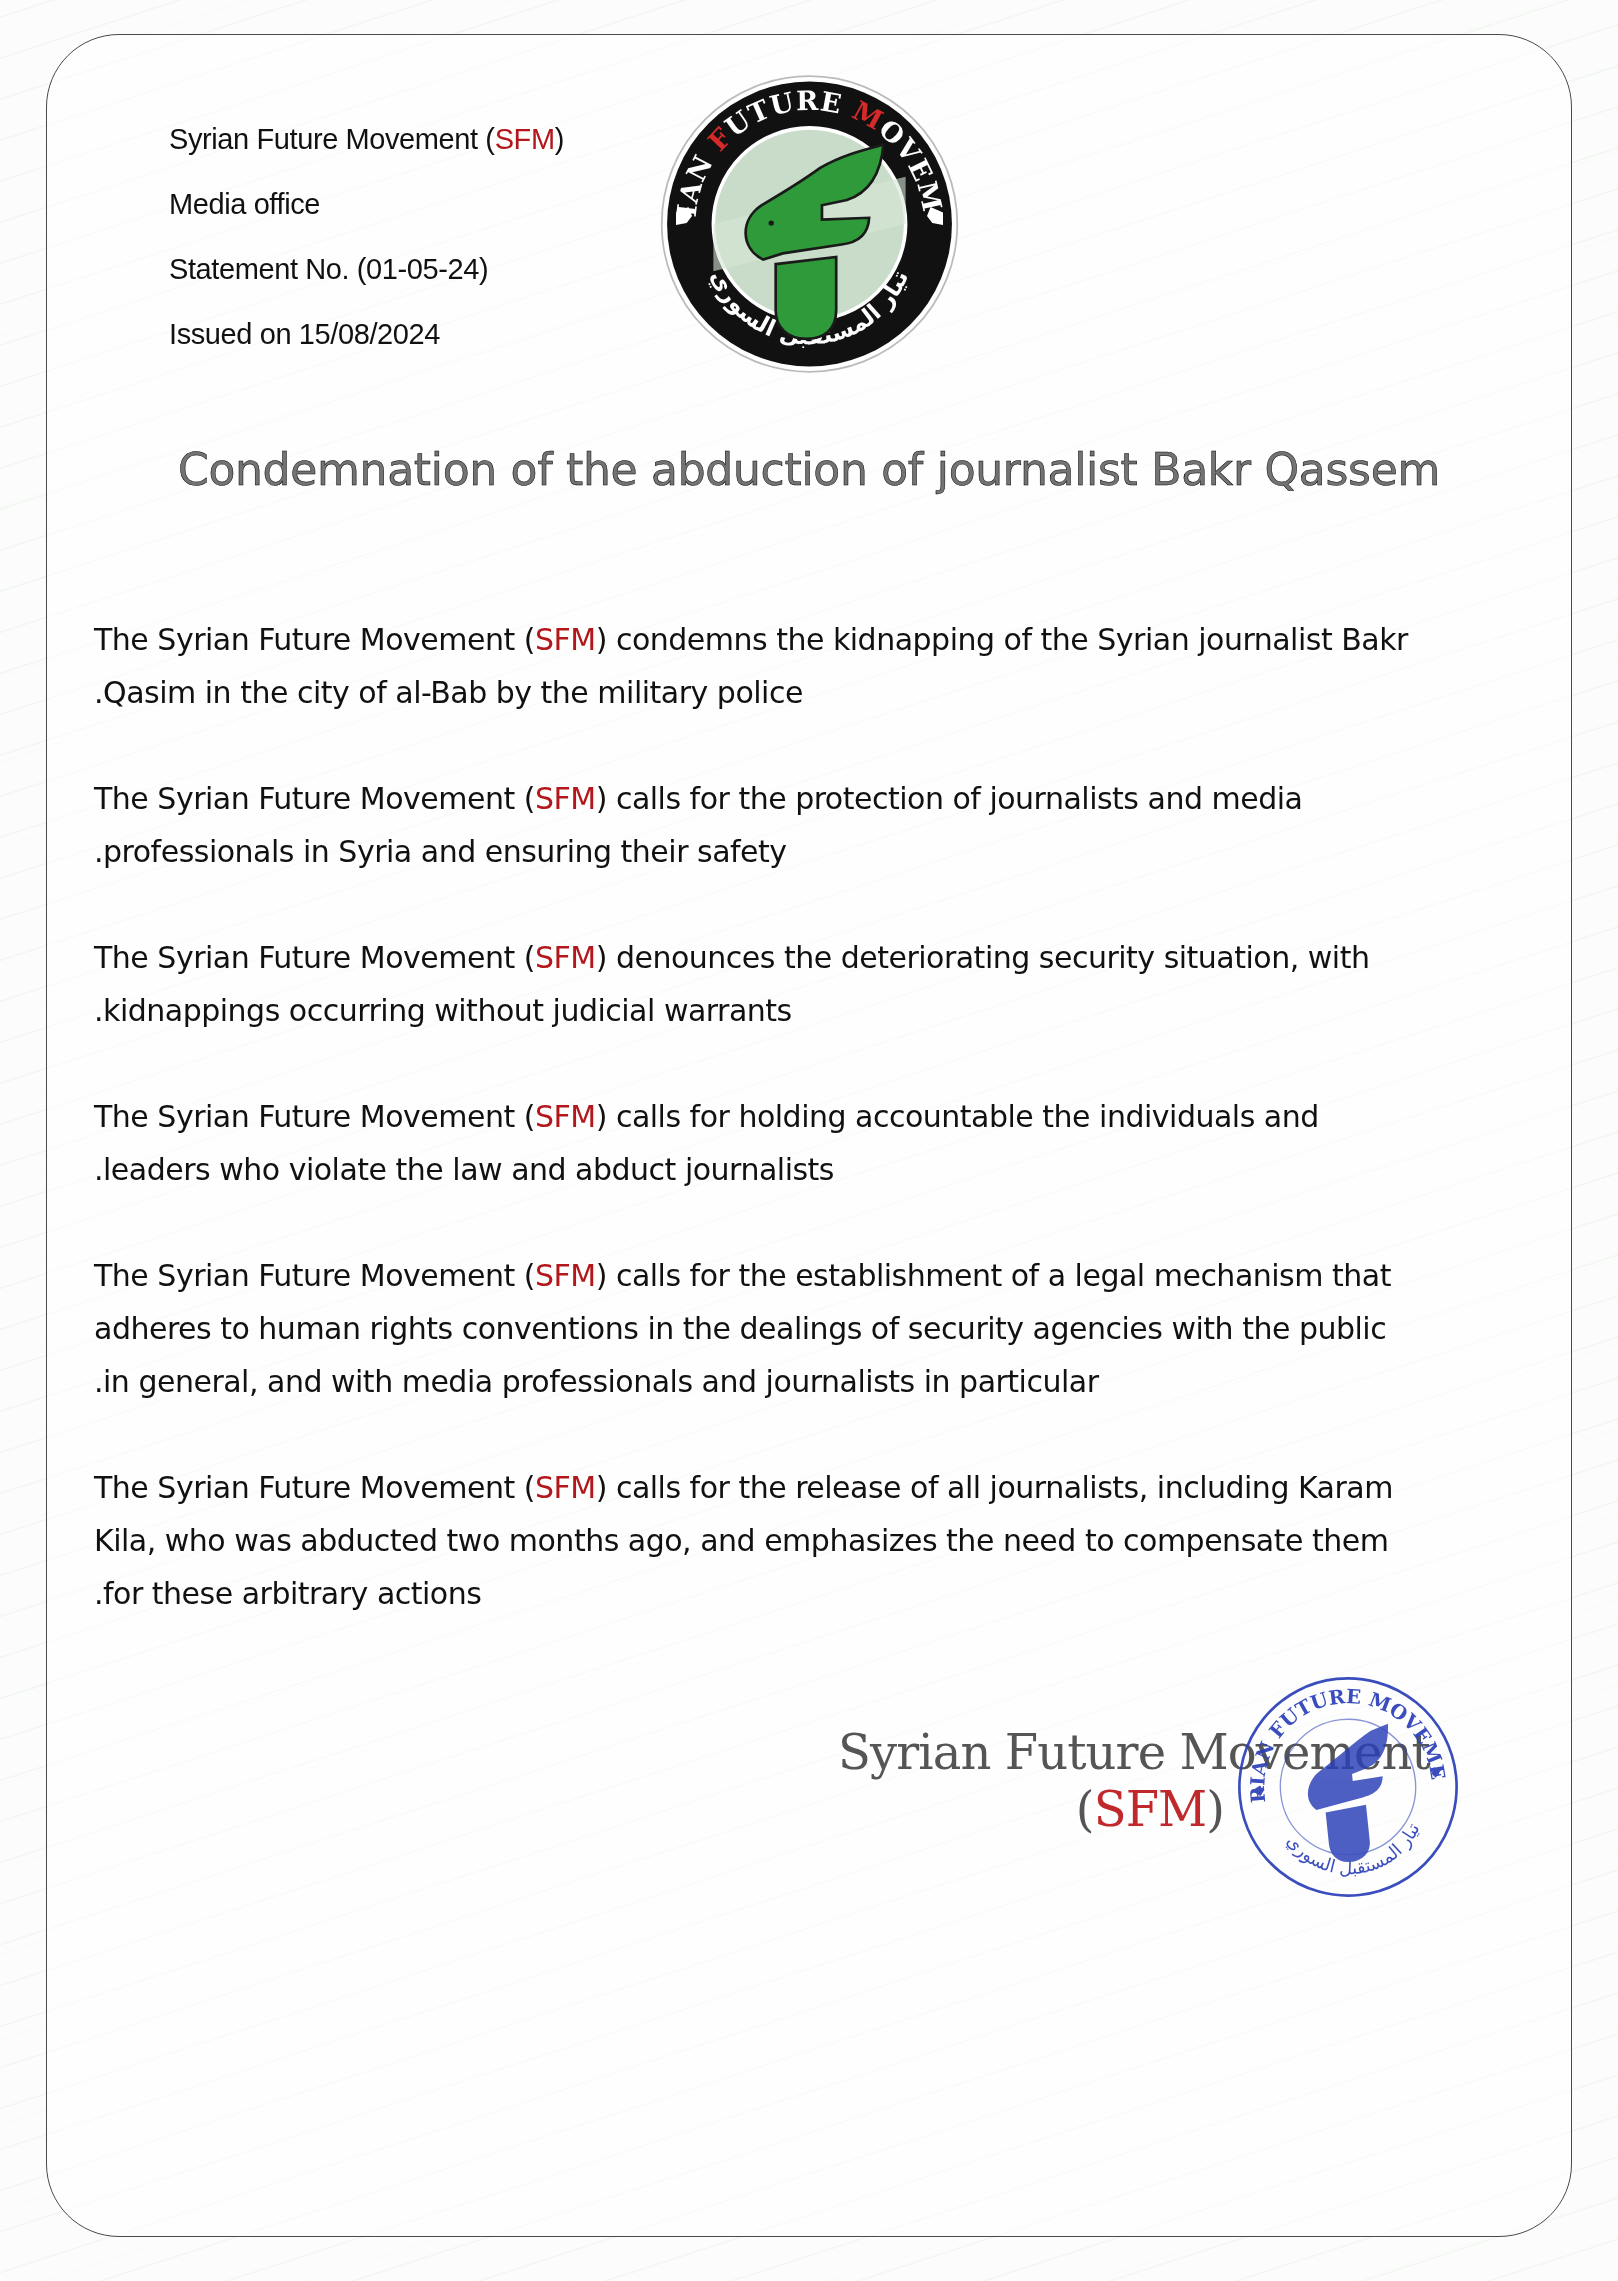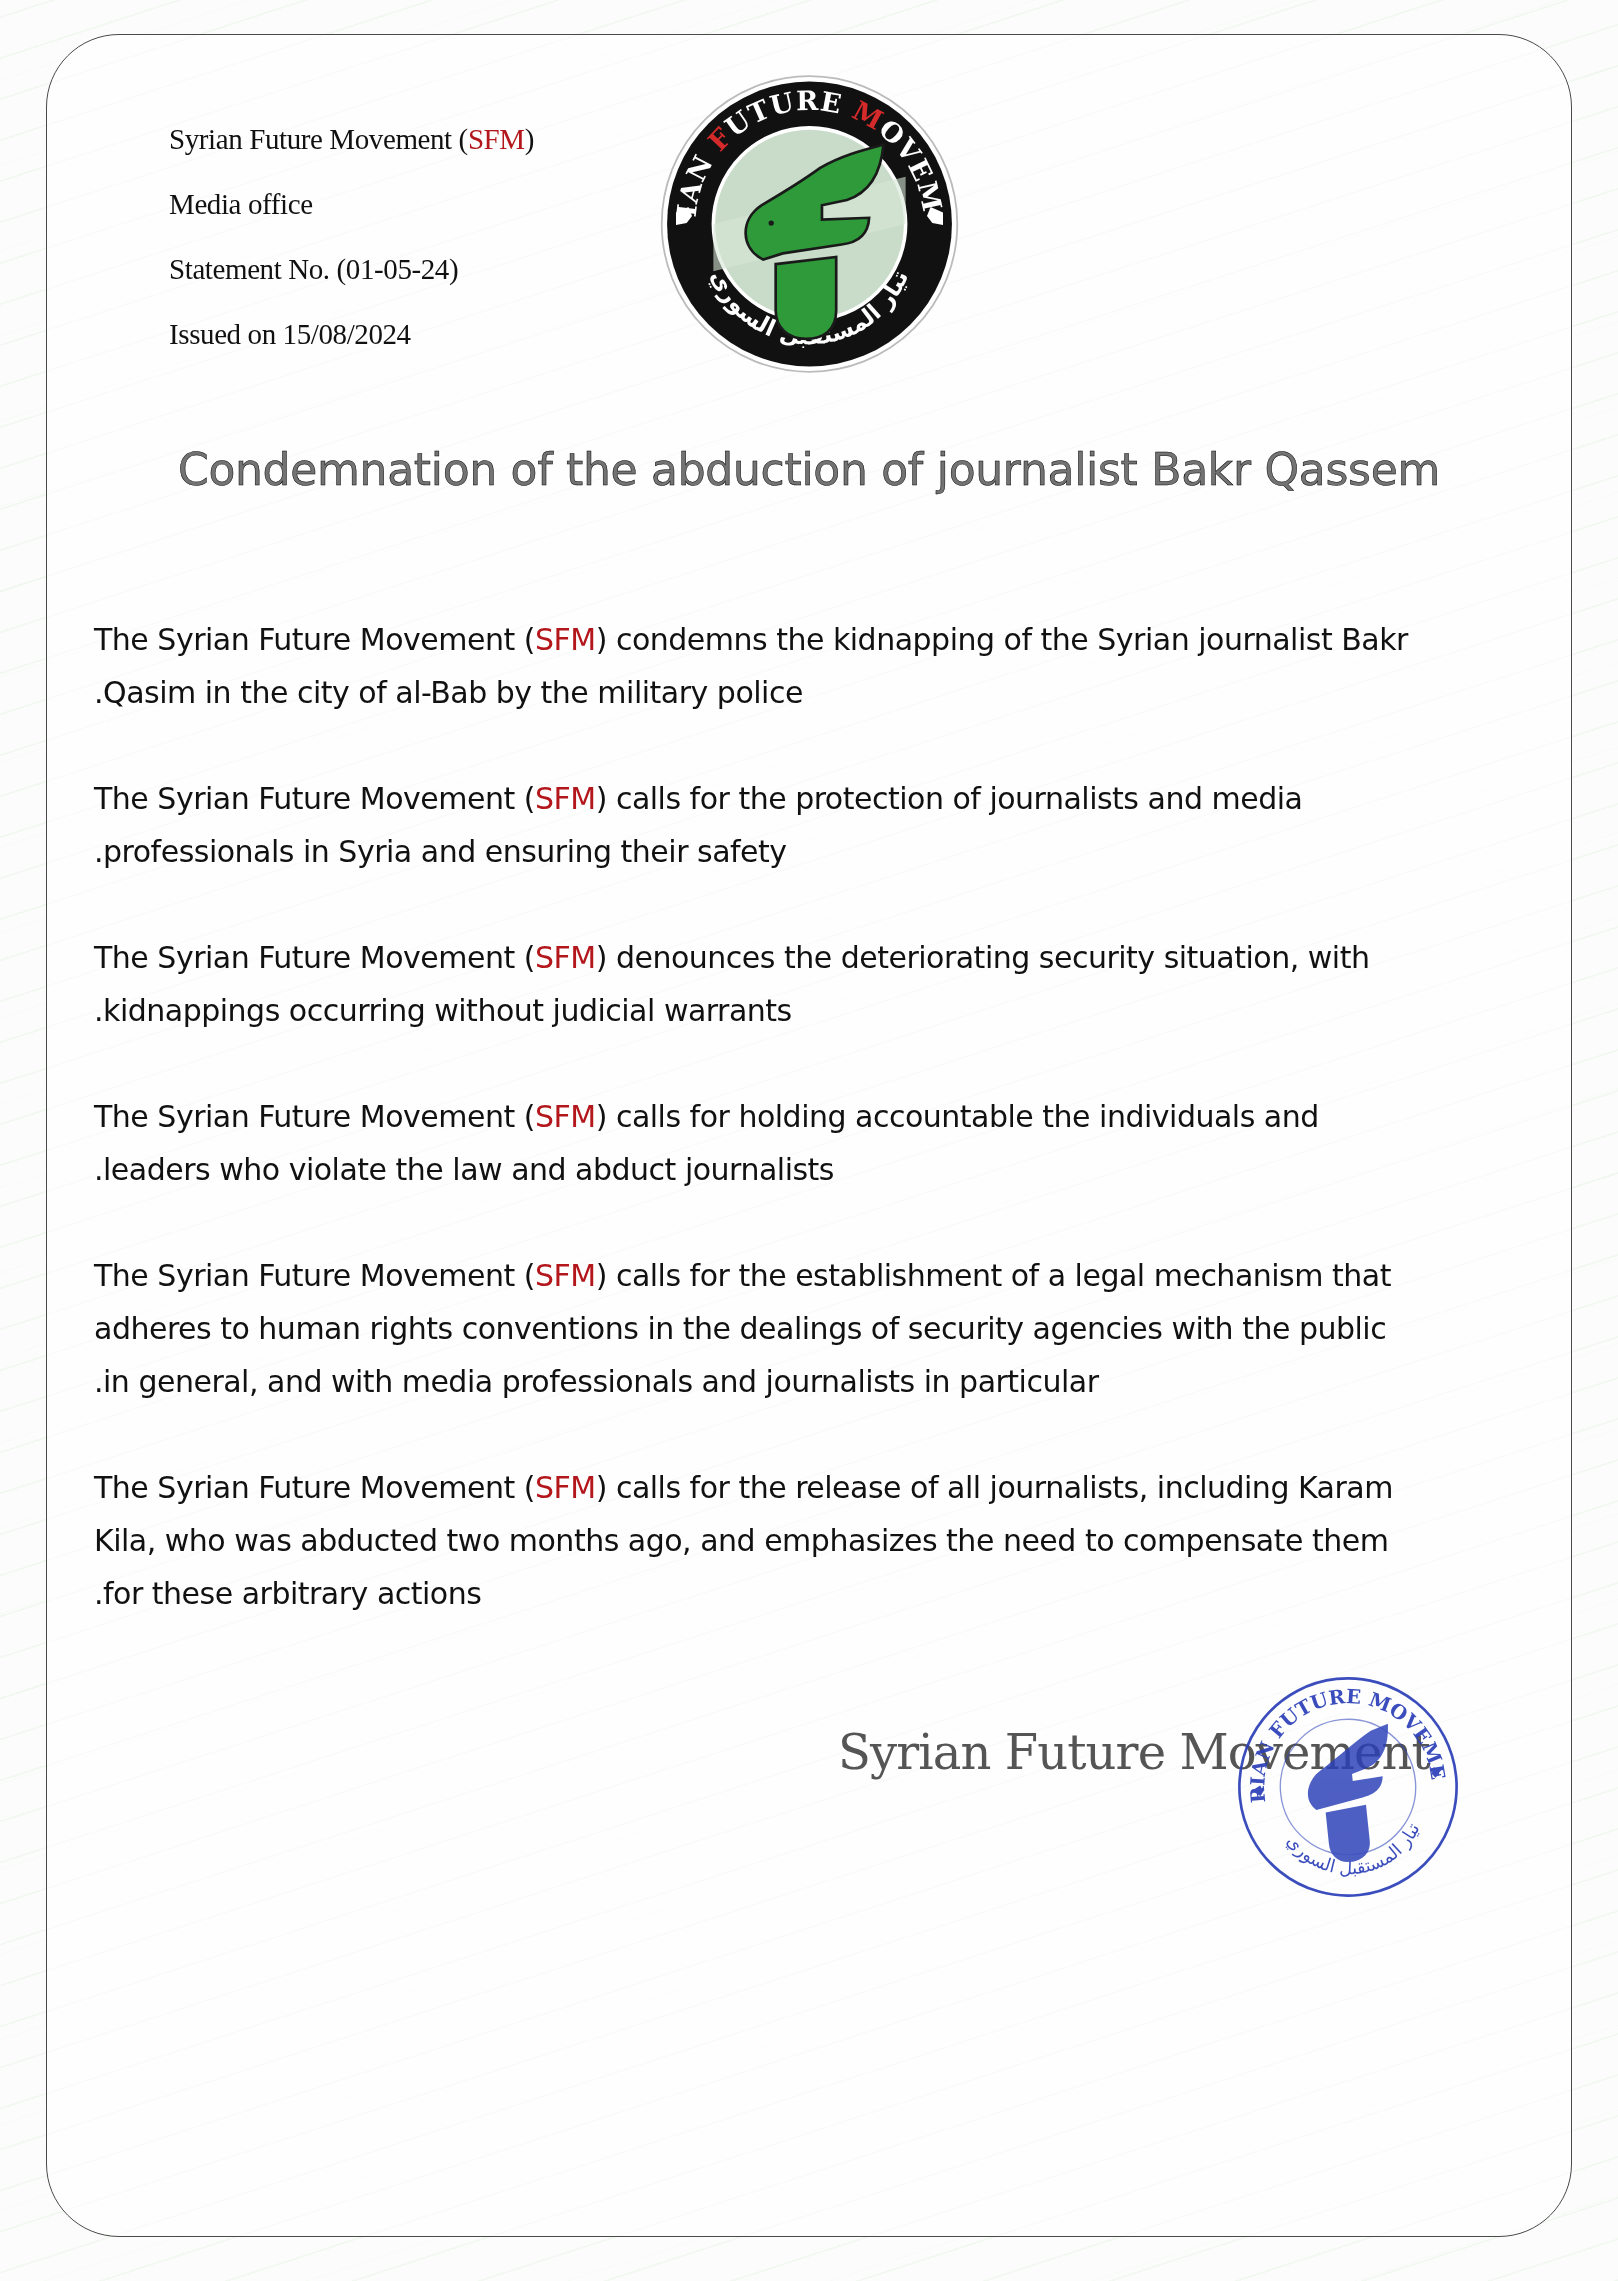--- a/index.html
+++ b/index.html
@@ -17,21 +17,21 @@
     pointer-events: none;
   }
   .frame {
     position: absolute; left: 46px; top: 34px; width: 1526px; height: 2203px;
     border: 1.8px solid #4a4a4a; border-radius: 73px;
     background: rgba(255,255,255,0.55);
     box-sizing: border-box;
   }
   .header-info {
     position: absolute; left: 169px; top: 107px;
-    font-family: Liberation Serif, serif; font-size: 29px; line-height: 65px;
+    font-family: Liberation Sans, sans-serif; font-size: 29px; line-height: 65px;
     color: #111; letter-spacing: -0.4px;
   }
   .header-info div { white-space: nowrap; }
   .red { color: #b3161b; }
   .logo {
     position: absolute; left: 658px; top: 70px; width: 303px; height: 308px;
   }
   .title {
     position: absolute; left: 0; right: 0; top: 444px; text-align: center;
     font-family: "DejaVu Sans", sans-serif; font-size: 44px; font-weight: normal;
@@ -110,20 +110,21 @@
   <p class="para"><span>The Syrian Future Movement (</span><span class="red">SFM</span><span>) calls for the establishment of a legal mechanism that
 adheres to human rights conventions in the dealings of security agencies with the public
 .in general, and with media professionals and journalists in particular</span></p>
   <p class="para"><span>The Syrian Future Movement (</span><span class="red">SFM</span><span>) calls for the release of all journalists, including Karam
 Kila, who was abducted two months ago, and emphasizes the need to compensate them
 .for these arbitrary actions</span></p>
 </div>
 
 <div class="signature">
   <div class="sig-name">Syrian Future Movement</div>
+  <div class="sig-abbr"><span>(</span><span class="red">SFM</span><span>)</span></div>
 </div>
 
 <svg class="stamp" viewBox="0 0 260 255">
   <defs>
     <path id="stTop" d="M 36 128 A 94 94 0 0 1 224 128"></path>
     <path id="stBot" d="M 44 140 A 86 86 0 0 0 216 140"></path>
   </defs>
   <g transform="rotate(-6 130 128)">
     <circle cx="130" cy="128" r="122" fill="none" stroke="#2b3fb8" stroke-width="3"></circle>
     <circle cx="130" cy="128" r="76" fill="none" stroke="#2b3fb8" stroke-width="1.5" opacity="0.6"></circle>

